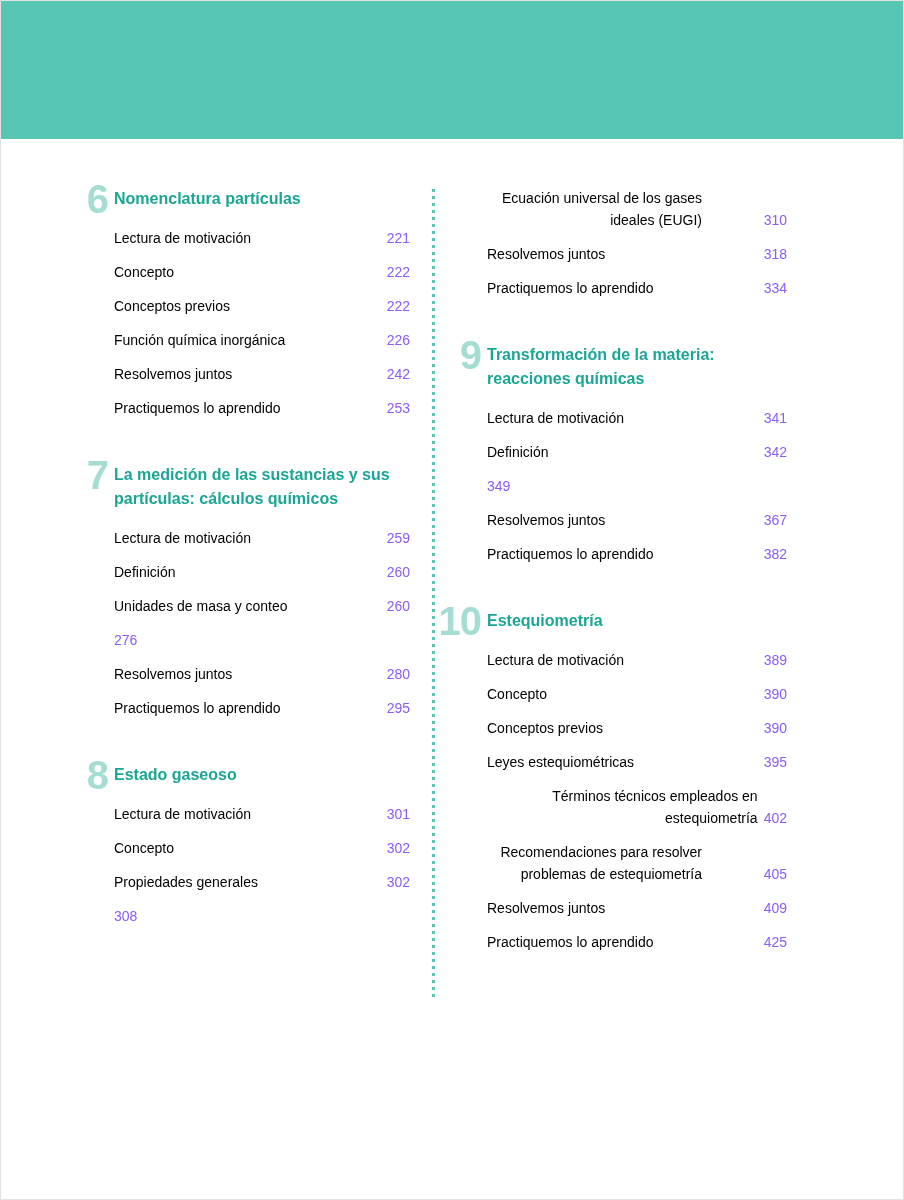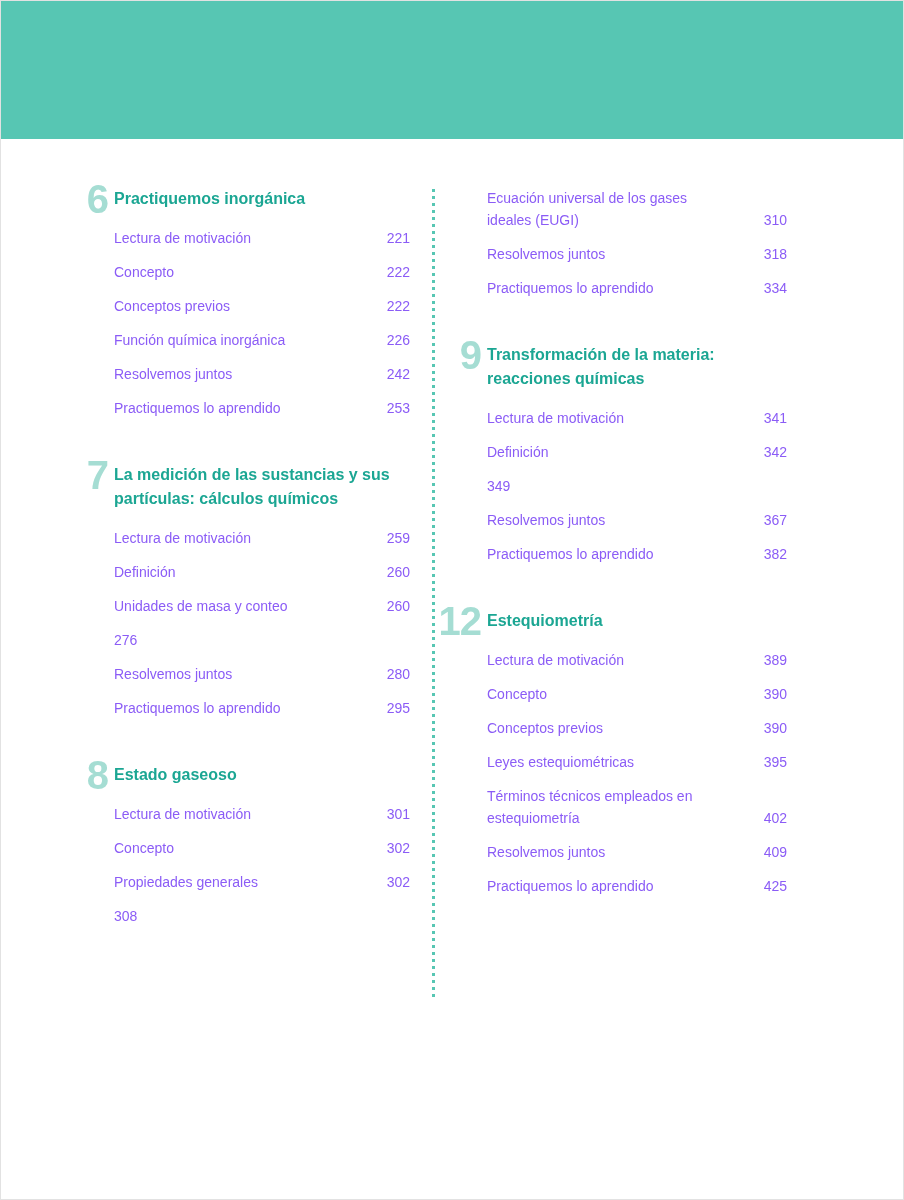--- a/index.html
+++ b/index.html
@@ -69,38 +69,38 @@
   .entries { list-style: none; }
   .entry {
     display: flex;
     justify-content: space-between;
     align-items: flex-end;
     gap: 6px;
     font-size: 14px;
     line-height: 22px;
     margin-bottom: 12px;
   }
-  .entry-label { color: #8b5cf6; }
+  .entry-label { color: #000000; text-align: right; }
   .entry-label.narrow { max-width: 215px; }
   .entry-page { color: #8b5cf6; flex-shrink: 0; }
 </style>
 </head>
 <body>
 
 <div class="page">
   <div class="header-band"></div>
 
   <div class="content">
 
     <div class="col col-left">
 
       <section class="toc-section">
         <header class="section-header">
           <span class="chapter-number">6</span>
-          <h2 class="chapter-title">Practiquemos inorgánica</h2>
+          <h2 class="chapter-title">Nomenclatura partículas</h2>
         </header>
         <ul class="entries">
           <li class="entry">
             <span class="entry-label">Lectura de motivación</span>
             <span class="entry-page">221</span>
           </li>
           <li class="entry">
             <span class="entry-label">Concepto</span>
             <span class="entry-page">222</span>
           </li>
@@ -225,21 +225,21 @@
           </li>
           <li class="entry">
             <span class="entry-label">Practiquemos lo aprendido</span>
             <span class="entry-page">382</span>
           </li>
         </ul>
       </section>
 
       <section class="toc-section">
         <header class="section-header">
-          <span class="chapter-number">12</span>
+          <span class="chapter-number">10</span>
           <h2 class="chapter-title">Estequiometría</h2>
         </header>
         <ul class="entries">
           <li class="entry">
             <span class="entry-label">Lectura de motivación</span>
             <span class="entry-page">389</span>
           </li>
           <li class="entry">
             <span class="entry-label">Concepto</span>
             <span class="entry-page">390</span>
@@ -248,20 +248,24 @@
             <span class="entry-label">Conceptos previos</span>
             <span class="entry-page">390</span>
           </li>
           <li class="entry">
             <span class="entry-label">Leyes estequiométricas</span>
             <span class="entry-page">395</span>
           </li>
           <li class="entry">
             <span class="entry-label">Términos técnicos empleados en estequiometría</span>
             <span class="entry-page">402</span>
+          </li>
+          <li class="entry">
+            <span class="entry-label narrow">Recomendaciones para resolver problemas de estequiometría</span>
+            <span class="entry-page">405</span>
           </li>
           <li class="entry">
             <span class="entry-label">Resolvemos juntos</span>
             <span class="entry-page">409</span>
           </li>
           <li class="entry">
             <span class="entry-label">Practiquemos lo aprendido</span>
             <span class="entry-page">425</span>
           </li>
         </ul>

